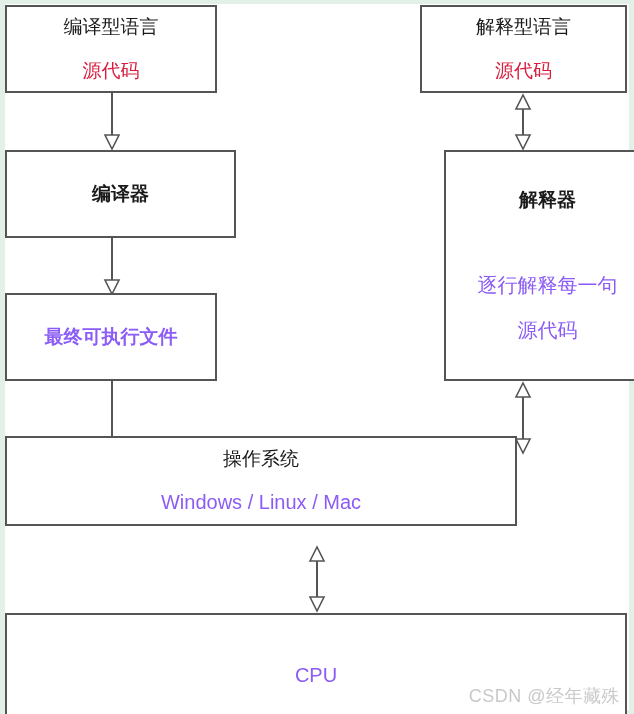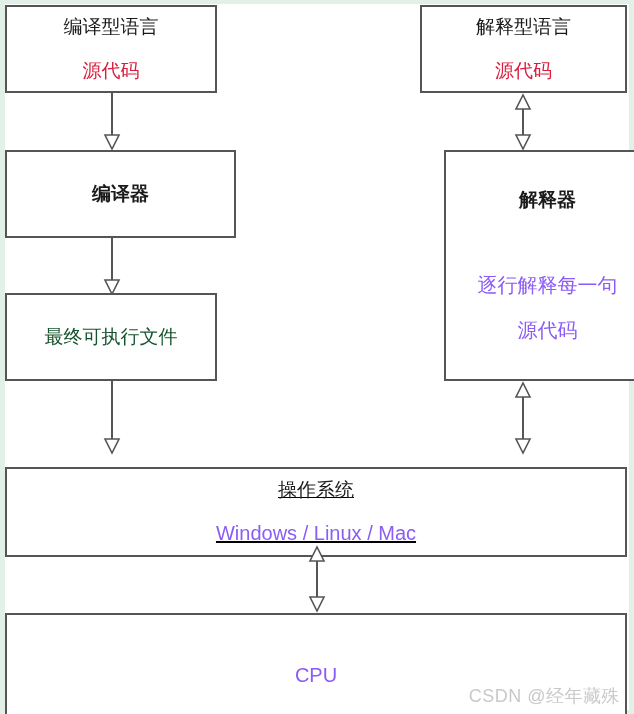--- a/index.html
+++ b/index.html
@@ -49,23 +49,23 @@
     color: #1a1a1a;
     font-size: 19px;
     font-weight: bold;
   }
   .line-red {
     color: #d81e3f;
     font-size: 19px;
     font-weight: normal;
   }
   .line-red-bold {
-    color: #14532d;
+    color: #8b5cf6;
     font-size: 19px;
-    font-weight: normal;
+    font-weight: bold;
   }
   .line-red-big {
     color: #8b5cf6;
     font-size: 20px;
     font-weight: normal;
   }
 
   
   .conn {
     position: absolute;
@@ -144,21 +144,21 @@
   </div>
 
   <div class="conn" style="left:512px; top:381px;">
     <svg width="22" height="74" viewBox="0 0 22 74">
       <line x1="11" y1="4" x2="11" y2="70" stroke="#555555" stroke-width="2"></line>
       <polygon points="4,16 18,16 11,2" fill="#ffffff" stroke="#555555" stroke-width="1.6"></polygon>
       <polygon points="4,58 18,58 11,72" fill="#ffffff" stroke="#555555" stroke-width="1.6"></polygon>
     </svg>
   </div>
 
-  <div class="box" style="left:5px; top:467px; width:622px; height:90px;text-decoration:underline;">
+  <div class="box" style="left:5px; top:436px; width:512px; height:90px;">
     <div class="line-black">操作系统</div>
     <div class="line-red-big">Windows / Linux / Mac</div>
   </div>
 
   <div class="conn" style="left:306px; top:545px;">
     <svg width="22" height="68" viewBox="0 0 22 68">
       <line x1="11" y1="4" x2="11" y2="64" stroke="#555555" stroke-width="2"></line>
       <polygon points="4,16 18,16 11,2" fill="#ffffff" stroke="#555555" stroke-width="1.6"></polygon>
       <polygon points="4,52 18,52 11,66" fill="#ffffff" stroke="#555555" stroke-width="1.6"></polygon>
     </svg>

